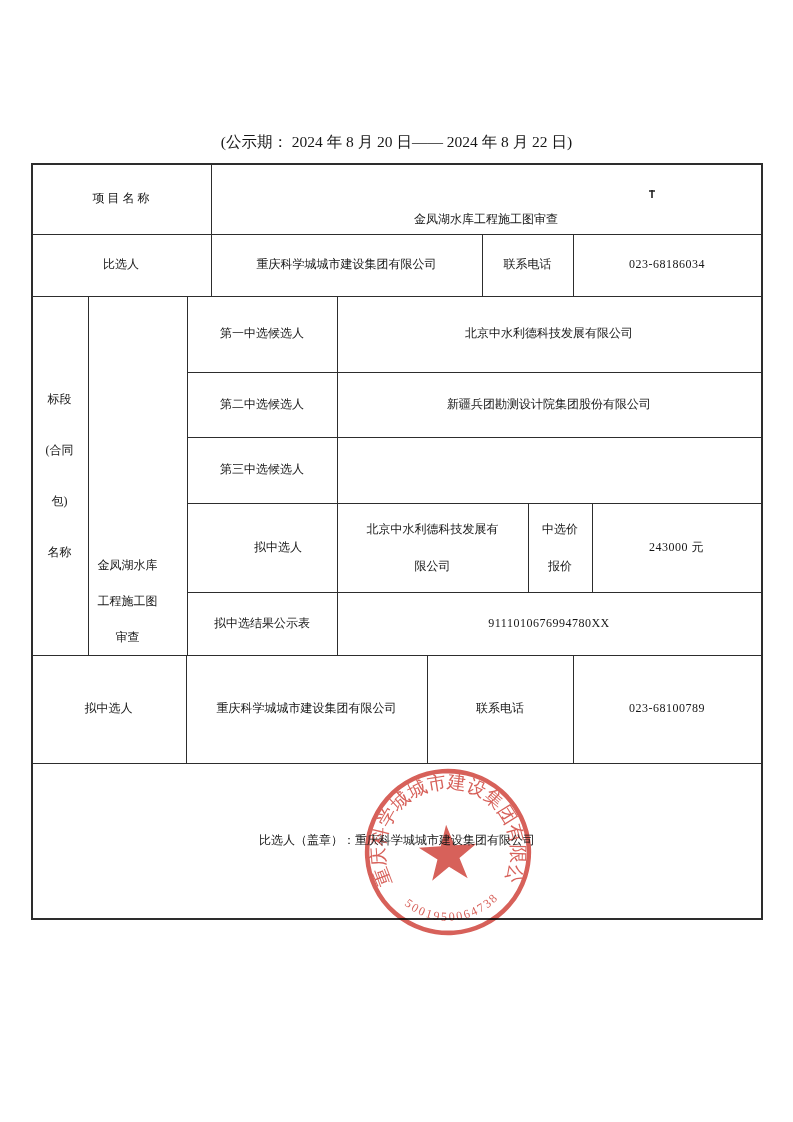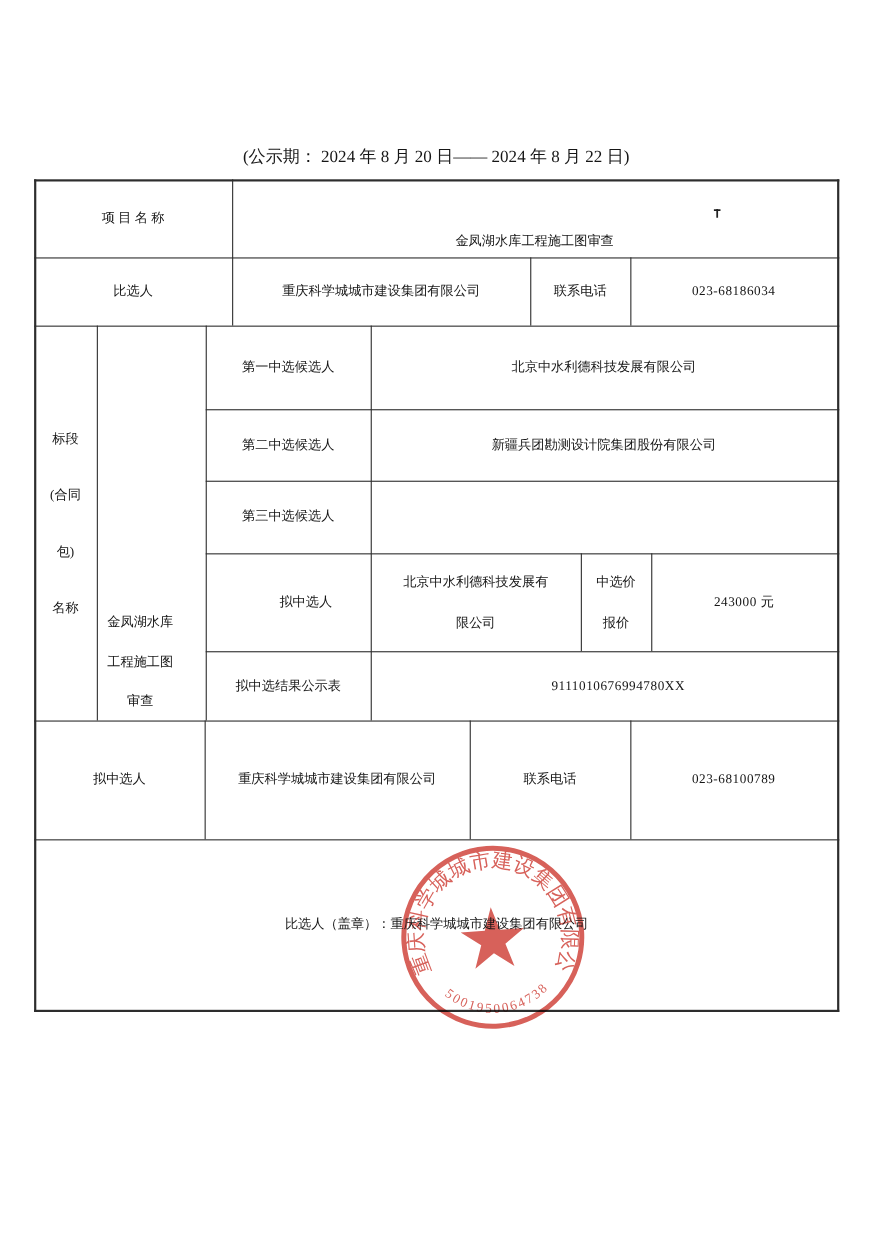--- a/index.html
+++ b/index.html
@@ -102,21 +102,21 @@
     <span class="ln">北京中水利德科技发展有</span>
     <span class="ln">限公司</span>
   </div>
   <div class="cell col price-lb" style="left:528px;top:503px;width:64px;height:89px;">
     <span class="ln">中选价</span>
     <span class="ln">报价</span>
   </div>
   <div class="cell num" style="left:592px;top:503px;width:169px;height:89px;text-align:center;">243000 元</div>
 
   <div class="cell" style="left:187px;top:592px;width:150px;height:63px;">拟中选结果公示表</div>
-  <div class="cell num" style="left:337px;top:592px;width:424px;height:63px;padding-left:13px;">9111010676994780XX</div>
+  <div class="cell num" style="left:337px;top:592px;width:424px;height:63px;">9111010676994780XX</div>
 
   <div class="cell" style="left:31px;top:655px;width:155px;height:108px;">拟中选人</div>
   <div class="cell" style="left:186px;top:655px;width:241px;height:108px;">重庆科学城城市建设集团有限公司</div>
   <div class="cell" style="left:427px;top:655px;width:146px;height:108px;">联系电话</div>
   <div class="cell num" style="left:573px;top:655px;width:188px;height:108px;">023-68100789</div>
 
   <div class="cell seal-row-text" style="left:31px;top:763px;width:732px;height:155px;">比选人（盖章）：重庆科学城城市建设集团有限公司</div>
 
   <svg class="stamp" viewBox="0 0 180 180">
     <circle cx="90" cy="90" r="80" fill="none" stroke-width="4.5" stroke="#d0453d"></circle>

